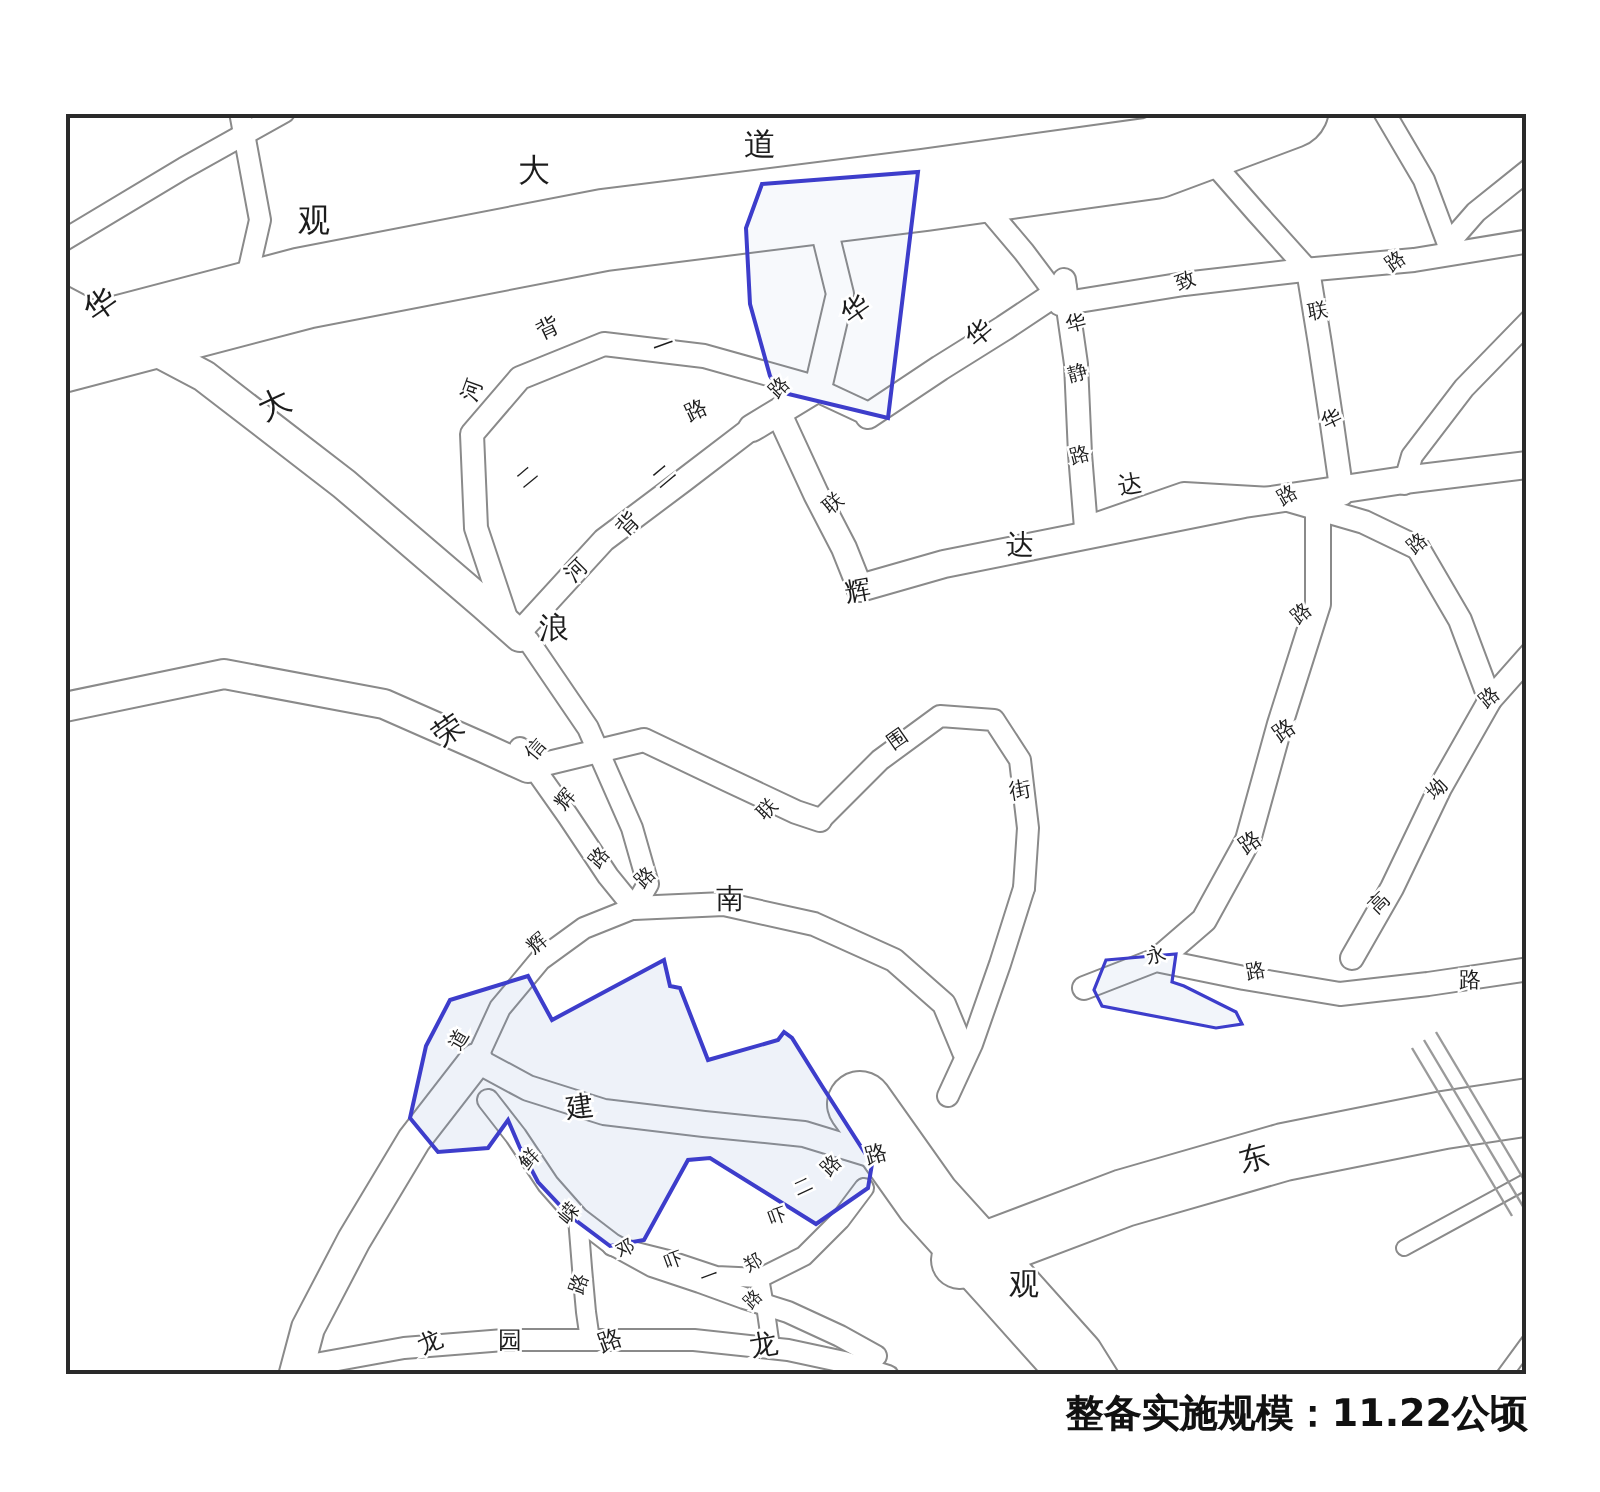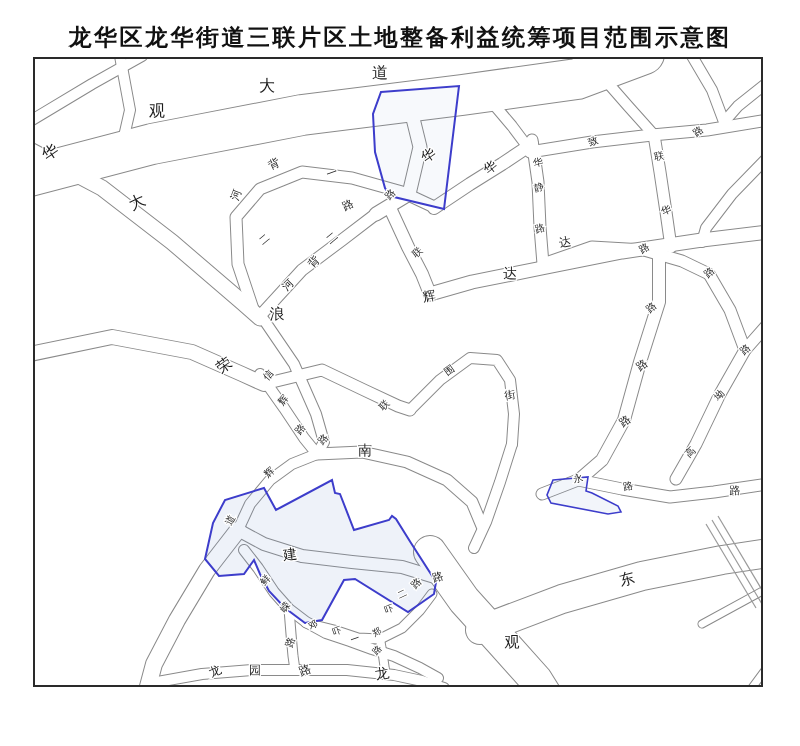--- a/index.html
+++ b/index.html
@@ -9,21 +9,20 @@
     font-size:23px;font-weight:bold;color:#111;letter-spacing:2.5px;white-space:nowrap;}
   .map-frame{position:absolute;left:33px;top:57px;width:730px;height:630px;
     border:2px solid #2a2a2a;box-sizing:border-box;background:#fff;overflow:hidden;}
   .map-frame svg{display:block;}
   .caption{position:absolute;right:36px;top:694px;font-size:19px;font-weight:600;color:#111;}
 </style>
 </head>
 <body>
 
 <div class="page">
-  <div class="title">龙华区龙华街道三联片区土地整备利益统筹项目范围示意图</div>
 
   <div class="map-frame">
     <svg width="730" height="630" viewBox="33 57 730 630" xmlns="http://www.w3.org/2000/svg">
       <g>
           <path d="M28 174 L150 142 L300 113 L460 93 L575 77 L642 52" fill="none" stroke="#8a8a8a" stroke-width="42" stroke-linecap="round" stroke-linejoin="round"></path>
           <path d="M30 118 L90 82 L140 54" fill="none" stroke="#8a8a8a" stroke-width="12" stroke-linecap="round" stroke-linejoin="round"></path>
           <path d="M118 54 L128 108 L118 152" fill="none" stroke="#8a8a8a" stroke-width="12" stroke-linecap="round" stroke-linejoin="round"></path>
           <path d="M28 148 L100 186 L170 240 L240 300 L258 316" fill="none" stroke="#8a8a8a" stroke-width="17" stroke-linecap="round" stroke-linejoin="round"></path>
           <path d="M252 310 L236 262 L234 215 L258 187 L300 170 L350 176 L400 190 L430 204" fill="none" stroke="#8a8a8a" stroke-width="13" stroke-linecap="round" stroke-linejoin="round"></path>
           <path d="M256 316 L300 268 L340 238 L374 212" fill="none" stroke="#8a8a8a" stroke-width="13" stroke-linecap="round" stroke-linejoin="round"></path>
@@ -185,13 +184,14 @@
           <text x="213" y="669" fill="#1c1c1c" font-size="12" text-anchor="middle" dominant-baseline="central" transform="rotate(-25 213 669)" style="paint-order:stroke;stroke:#ffffff;stroke-width:2.5px;font-family:&quot;DejaVu Sans&quot;,&quot;Liberation Sans&quot;,sans-serif;">龙</text>
           <text x="253" y="668" fill="#1c1c1c" font-size="12" text-anchor="middle" dominant-baseline="central" transform="rotate(0 253 668)" style="paint-order:stroke;stroke:#ffffff;stroke-width:2.5px;font-family:&quot;DejaVu Sans&quot;,&quot;Liberation Sans&quot;,sans-serif;">园</text>
           <text x="303" y="668" fill="#1c1c1c" font-size="12" text-anchor="middle" dominant-baseline="central" transform="rotate(-20 303 668)" style="paint-order:stroke;stroke:#ffffff;stroke-width:2.5px;font-family:&quot;DejaVu Sans&quot;,&quot;Liberation Sans&quot;,sans-serif;">路</text>
           <text x="380" y="671" fill="#1c1c1c" font-size="14" text-anchor="middle" dominant-baseline="central" transform="rotate(-10 380 671)" style="paint-order:stroke;stroke:#ffffff;stroke-width:2.5px;font-family:&quot;DejaVu Sans&quot;,&quot;Liberation Sans&quot;,sans-serif;">龙</text>
           <text x="510" y="640" fill="#1c1c1c" font-size="15" text-anchor="middle" dominant-baseline="central" transform="rotate(0 510 640)" style="paint-order:stroke;stroke:#ffffff;stroke-width:2.5px;font-family:&quot;DejaVu Sans&quot;,&quot;Liberation Sans&quot;,sans-serif;">观</text>
           <text x="625" y="577" fill="#1c1c1c" font-size="15" text-anchor="middle" dominant-baseline="central" transform="rotate(-15 625 577)" style="paint-order:stroke;stroke:#ffffff;stroke-width:2.5px;font-family:&quot;DejaVu Sans&quot;,&quot;Liberation Sans&quot;,sans-serif;">东</text>
         </g>
     </svg>
   </div>
 
+  <div class="caption">整备实施规模：11.22公顷</div>
 </div>
 
 </body></html>

